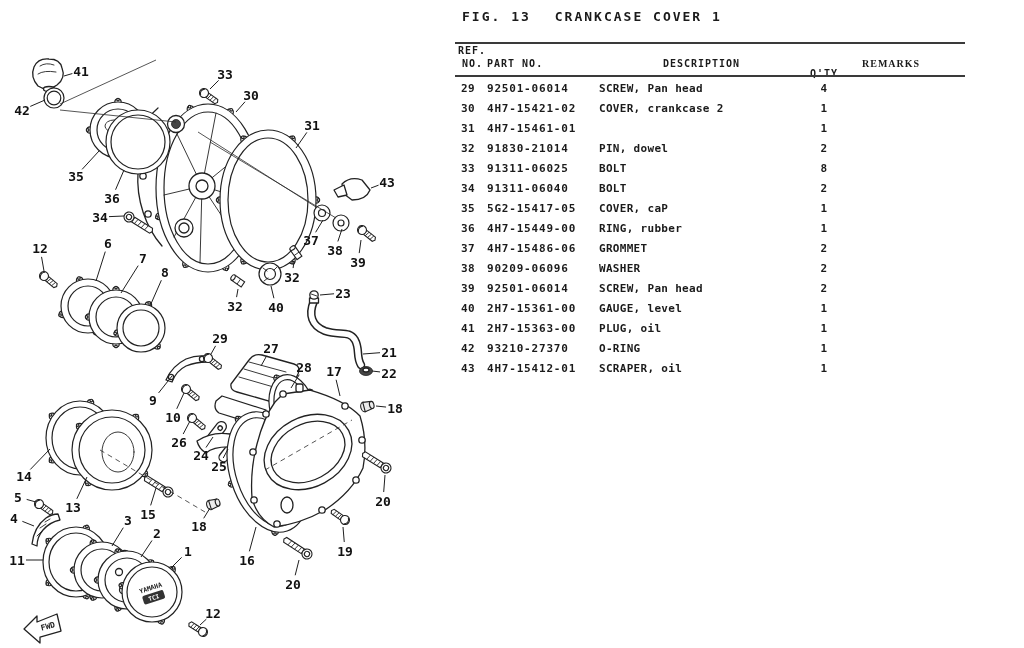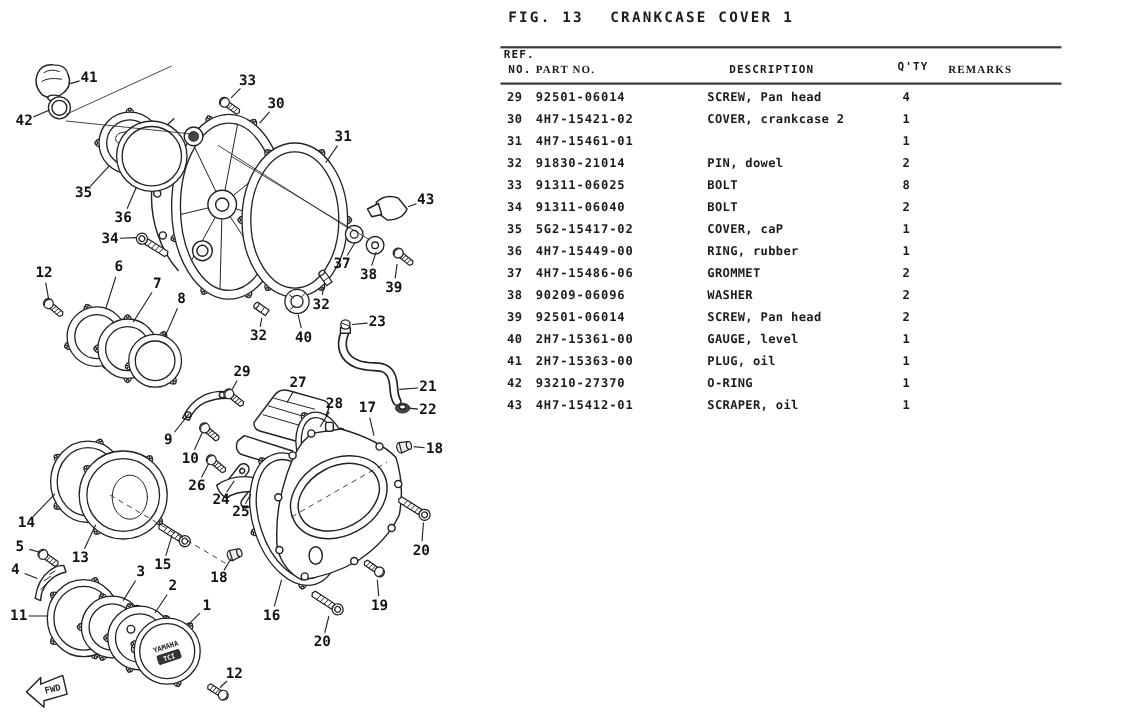--- a/index.html
+++ b/index.html
@@ -8,30 +8,30 @@
   
   .panel{position:absolute;left:455px;top:0;width:569px;height:561px;}
   .fig-title{position:absolute;left:7px;top:9px;font-size:13px;font-weight:bold;letter-spacing:2px;white-space:nowrap;}
   .fig-title .fig{margin-right:24px;}
   .rule{position:absolute;left:0;width:510px;height:2px;background:#3a3a3a;}
   .rule-top{top:42px;}
   .rule-head{top:75px;}
   .th{position:absolute;font-size:10px;font-weight:bold;letter-spacing:1px;white-space:nowrap;}
   .th-ref1{left:3px;top:45px;}
   .th-ref2{left:7px;top:58px;}
-  .th-part{left:32px;top:58px;font-family:Liberation Serif, serif;}
+  .th-part{left:32px;top:58px;}
   .th-desc{left:144px;top:58px;width:205px;text-align:center;}
-  .th-qty{left:349px;top:56px;width:40px;text-align:right;}
+  .th-qty{left:349px;top:68px;width:40px;text-align:center;}
   .th-rem{left:407px;top:58px;font-family:Liberation Serif, serif;}
   .rows{position:absolute;left:0;top:79px;width:569px;}
   .trow{position:relative;height:20px;font-size:11px;font-weight:bold;letter-spacing:0.3px;white-space:nowrap;}
   .trow span{position:absolute;top:0;line-height:20px;}
   .c-ref{left:6px;width:26px;}
   .c-part{left:32px;letter-spacing:0.8px;}
-  .c-desc{left:144px;margin-left:44px;}
+  .c-desc{left:144px;}
   .c-qty{left:349px;width:40px;text-align:center;}
   .c-rem{left:407px;}
   
   .diagram{position:absolute;left:0;top:0;width:455px;height:648px;}
   svg .part{fill:#fff;stroke:#222;stroke-width:1.3;stroke-linejoin:round;stroke-linecap:round;}
   svg .nofill{fill:none;}
   svg [data-ring] ellipse, svg [data-ring] circle{fill:#fff;stroke:#222;stroke-width:1.2;}
   svg .detail{fill:none;stroke:#222;stroke-width:0.9;stroke-linecap:round;}
   svg .dark{fill:#454545;stroke:#222;stroke-width:0.8;}
   svg .constr{stroke:#2b2b2b;stroke-width:0.8;fill:none;}
@@ -611,21 +611,21 @@
         </div>
         <div class="trow">
           <span class="c-ref">34</span>
           <span class="c-part">91311-06040</span>
           <span class="c-desc">BOLT</span>
           <span class="c-qty">2</span>
           <span class="c-rem"></span>
         </div>
         <div class="trow">
           <span class="c-ref">35</span>
-          <span class="c-part">5G2-15417-02</span>
+          <span class="c-part">5G2-15417-05</span>
           <span class="c-desc">COVER, caP</span>
           <span class="c-qty">1</span>
           <span class="c-rem"></span>
         </div>
         <div class="trow">
           <span class="c-ref">36</span>
           <span class="c-part">4H7-15449-00</span>
           <span class="c-desc">RING, rubber</span>
           <span class="c-qty">1</span>
           <span class="c-rem"></span>

